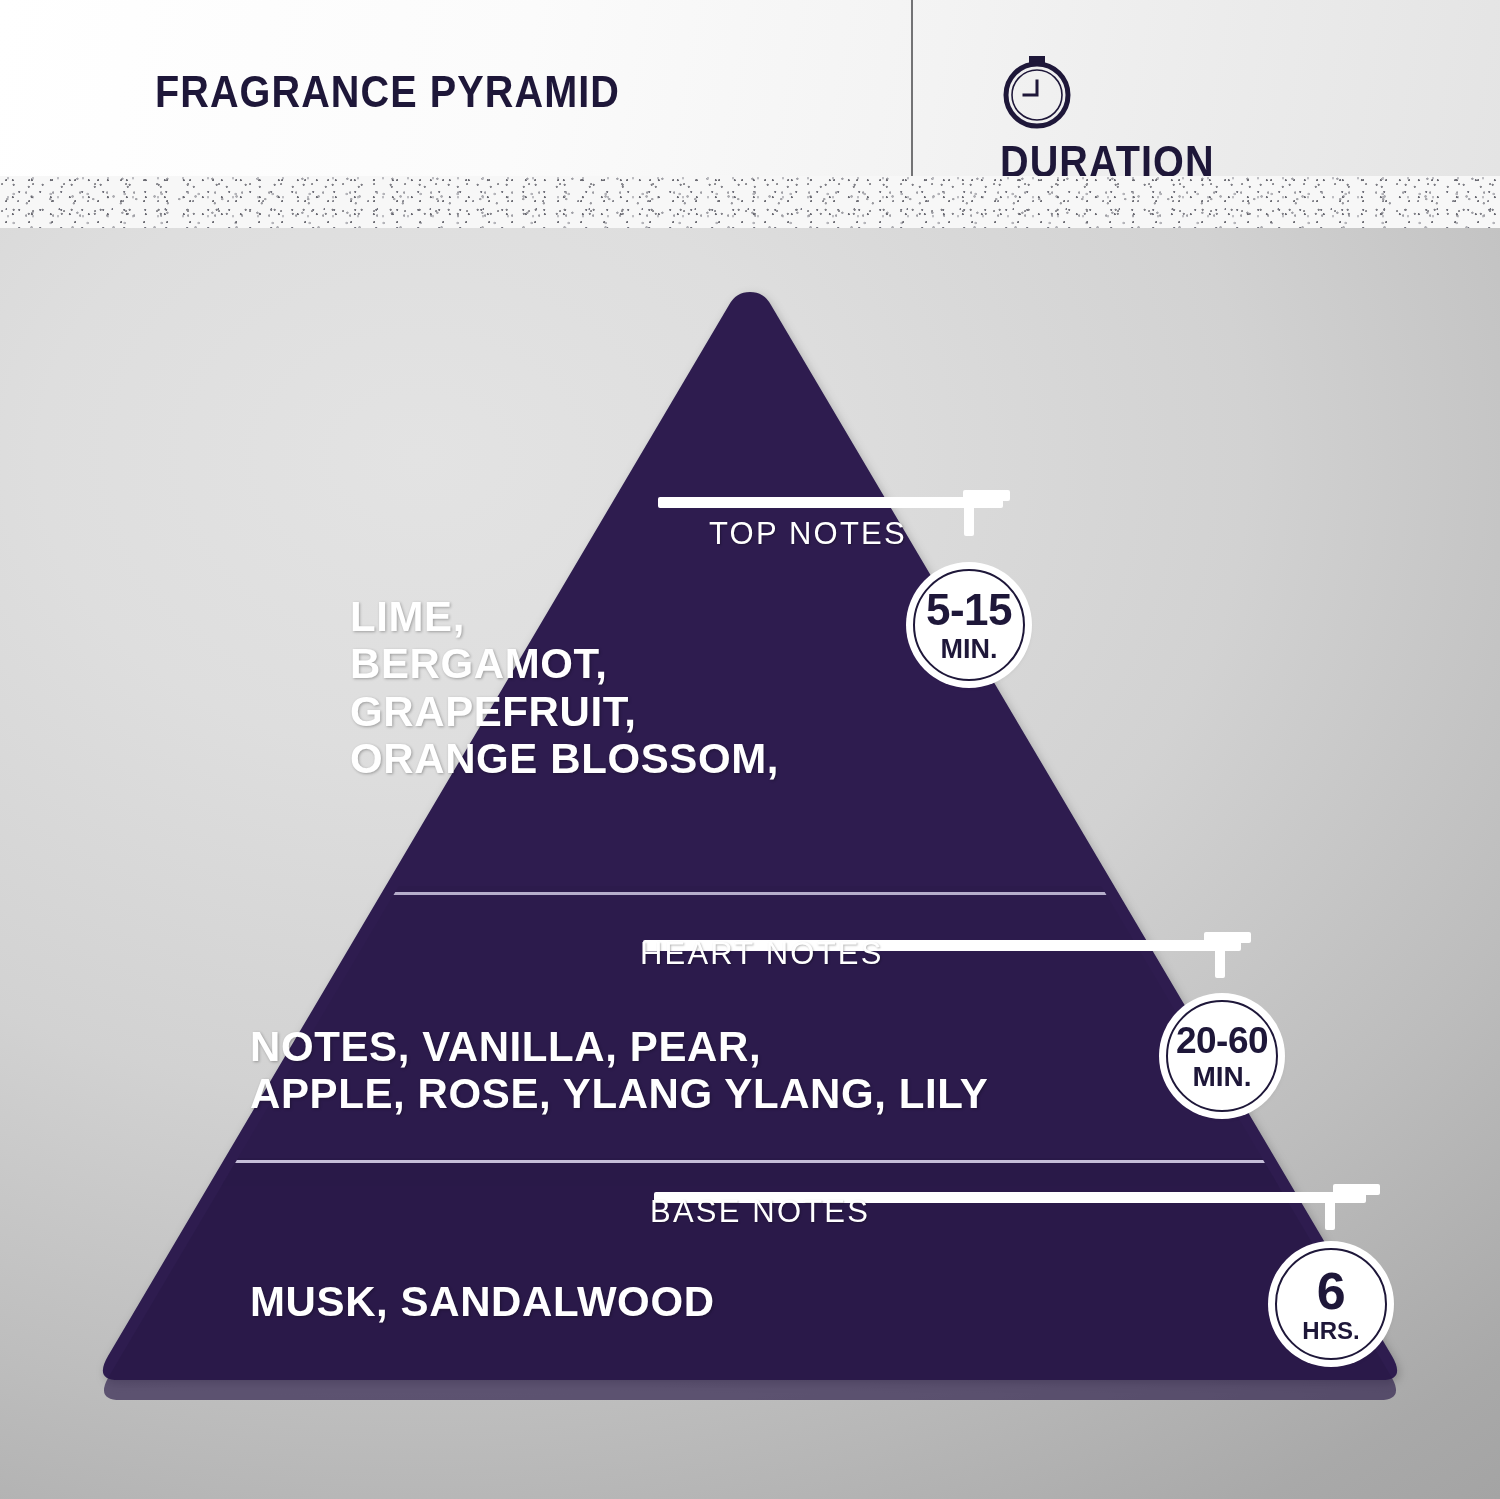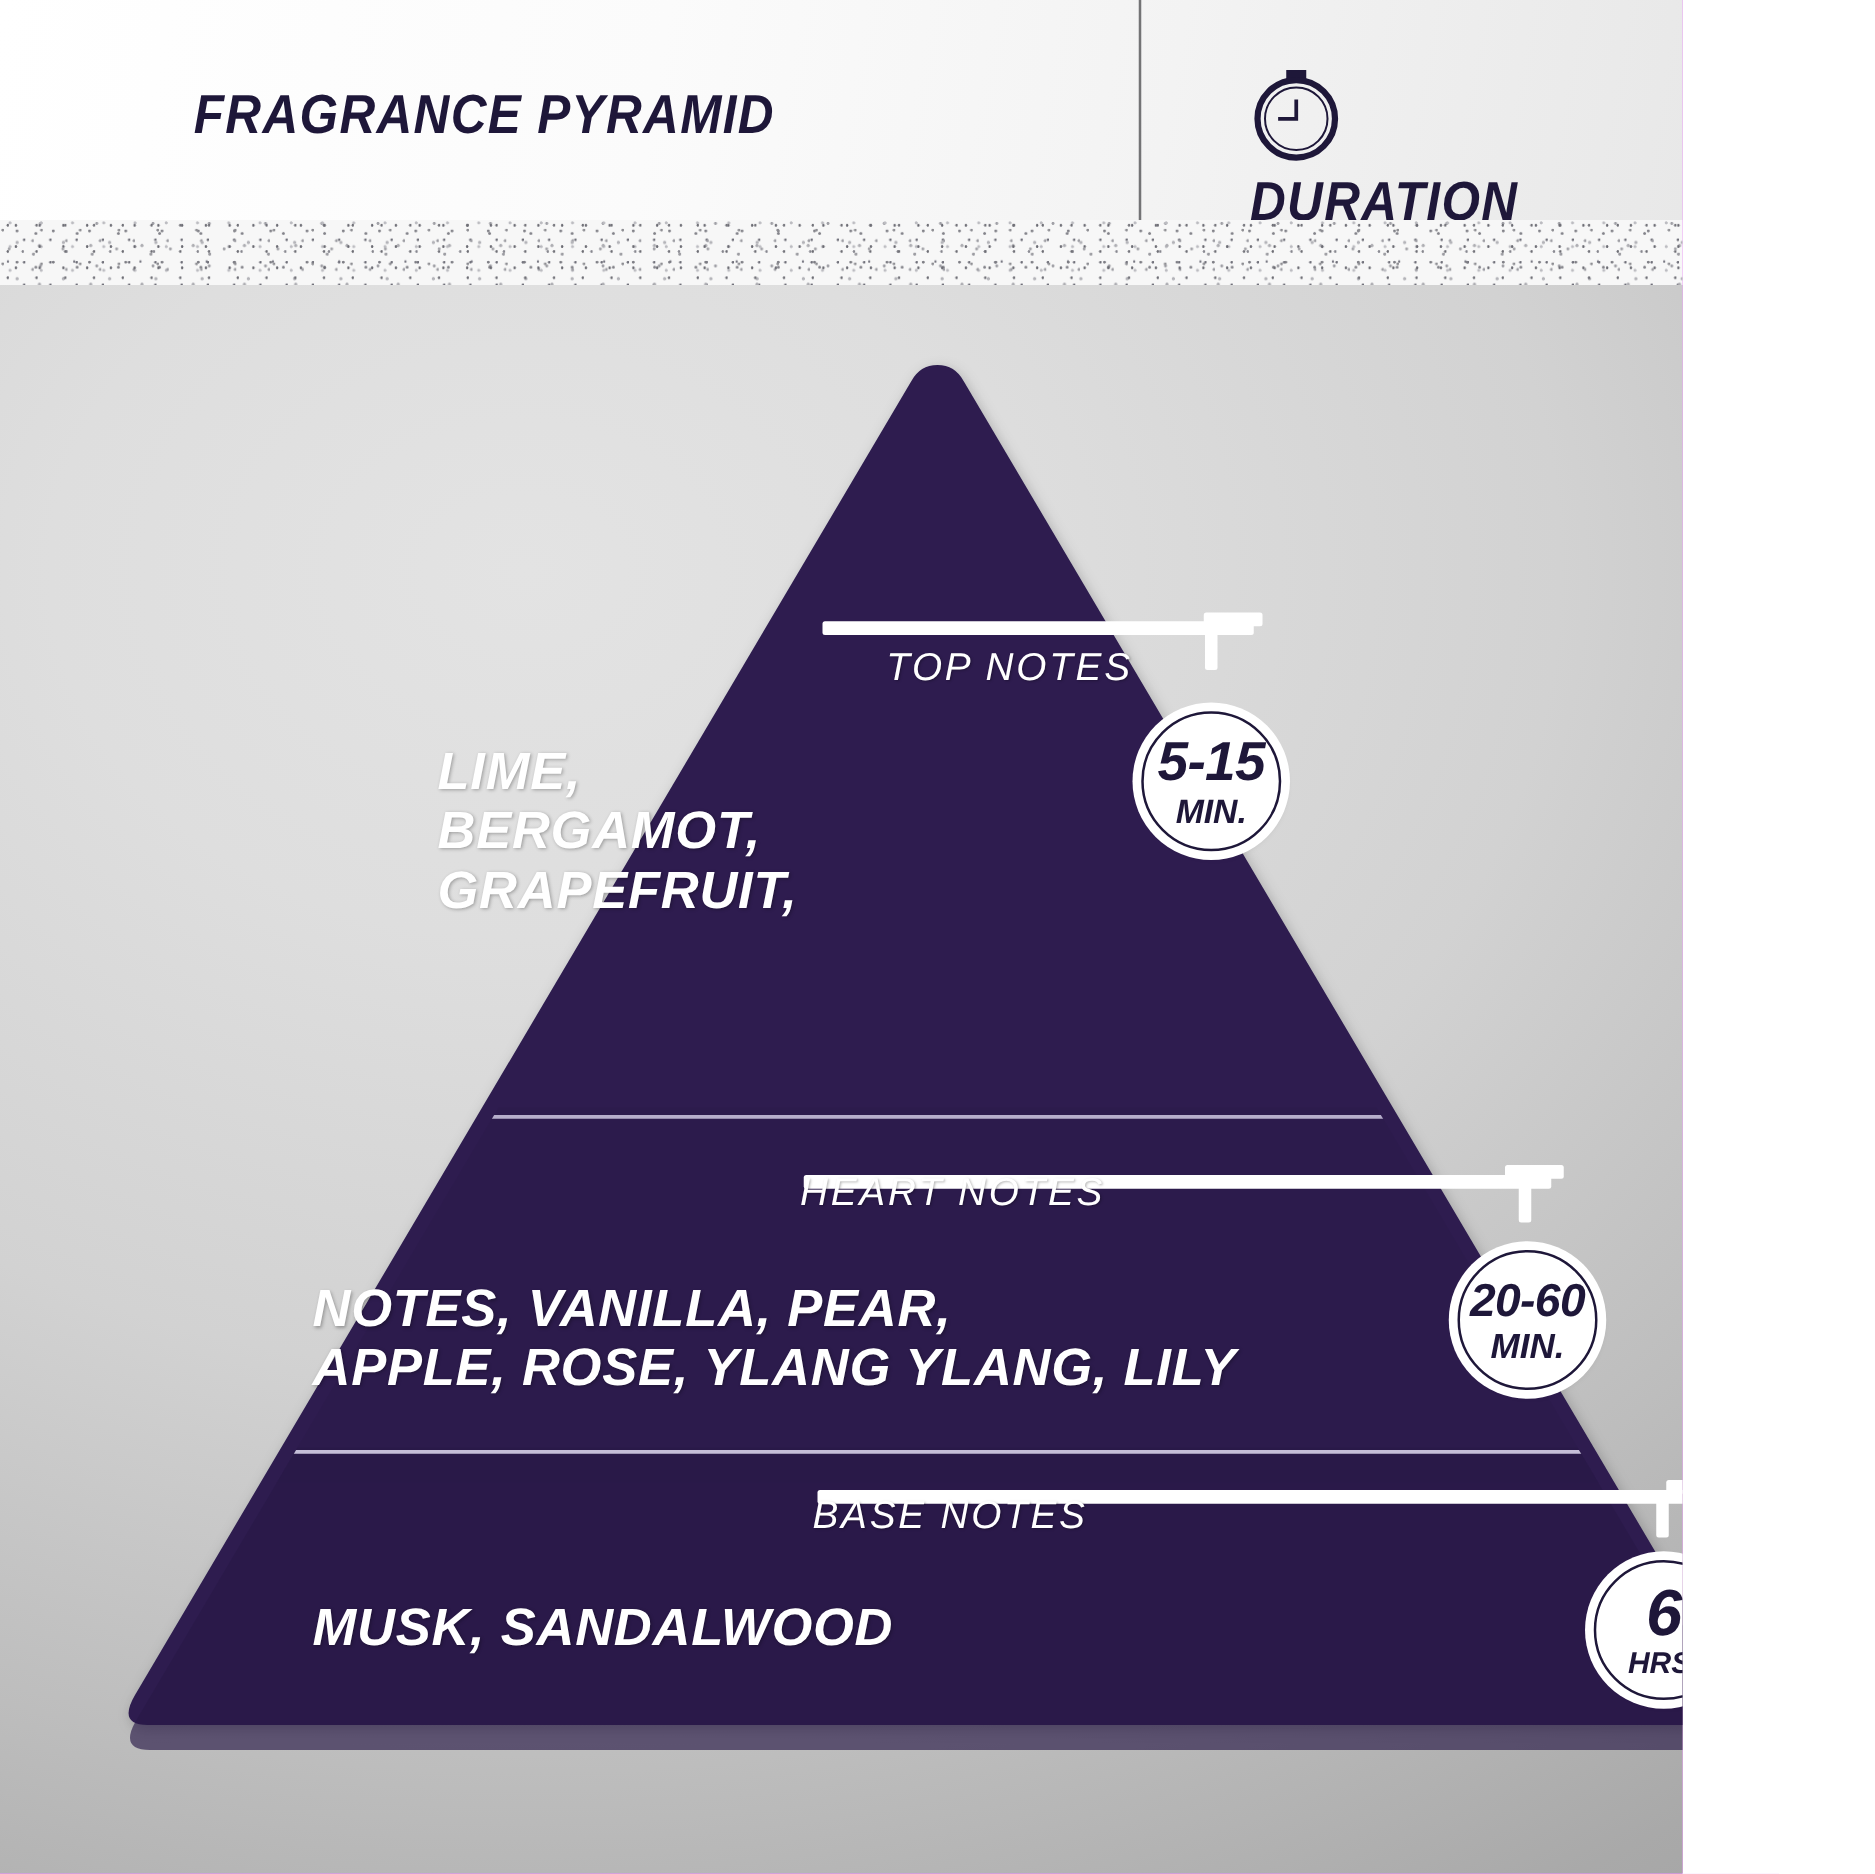--- a/index.html
+++ b/index.html
@@ -5,25 +5,24 @@
   html, body {
     margin: 0;
     padding: 0;
     background: #ffffff;
   }
   body {
     font-family: "Liberation Sans", sans-serif;
   }
   #canvas {
     position: relative;
-    width: 1346px;
+    width: 1500px;
     height: 1499px;
     overflow: hidden;
-    background: #d946ef;
-    font-style: italic;
+    background: #c2410c;
   }
 
   
   .header {
     position: absolute;
     left: 0; top: 0;
     width: 1500px;
     height: 176px;
     background: linear-gradient(100deg, #ffffff 0%, #fbfbfb 35%, #f3f3f3 62%, #eaeaea 85%, #e4e4e4 100%);
     box-sizing: border-box;
@@ -241,20 +240,21 @@
           <rect x="1333" y="956" width="47" height="11" rx="2"></rect>
           <rect x="1325" y="964" width="10" height="38" rx="2"></rect>
         </g>
       </svg>
 
       <div class="note-label" id="top-label">TOP NOTES</div>
       <div class="note-items" id="top-items">
           <div>LIME,</div>
           <div>BERGAMOT,</div>
           <div>GRAPEFRUIT,</div>
+          <div>ORANGE BLOSSOM,</div>
         </div>
 
       <div class="note-label" id="heart-label">HEART NOTES</div>
       <div class="note-items" id="heart-items">
           <div>NOTES, VANILLA, PEAR,</div>
           <div>APPLE, ROSE, YLANG YLANG, LILY</div>
         </div>
 
       <div class="note-label" id="base-label">BASE NOTES</div>
       <div class="note-items" id="base-items">

